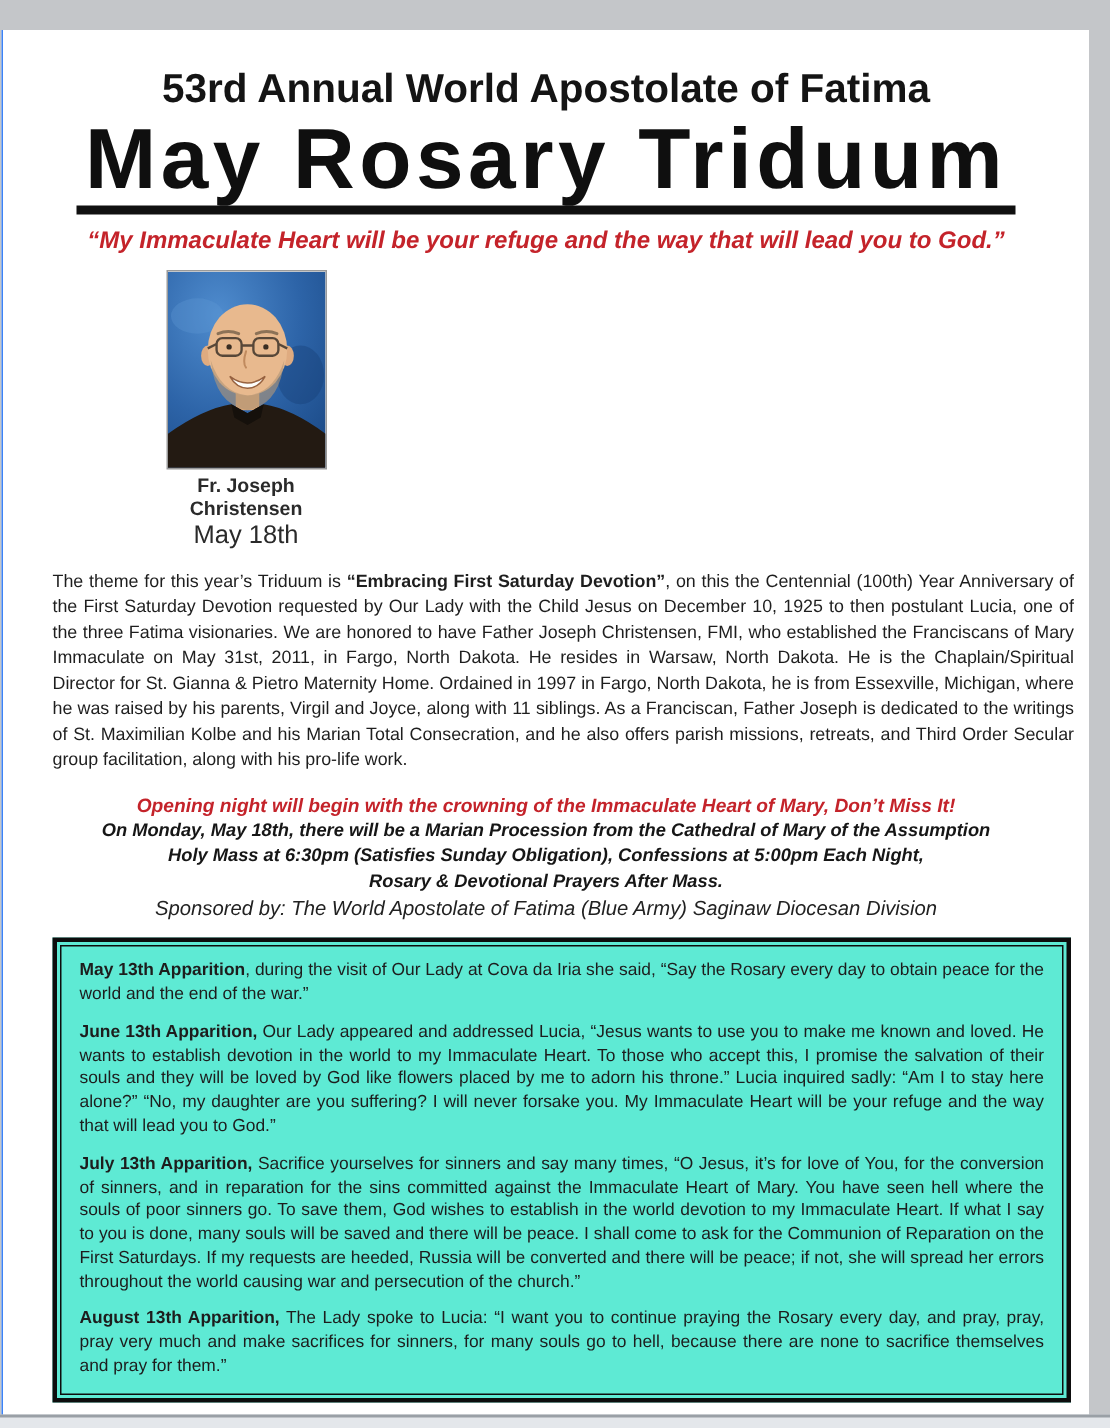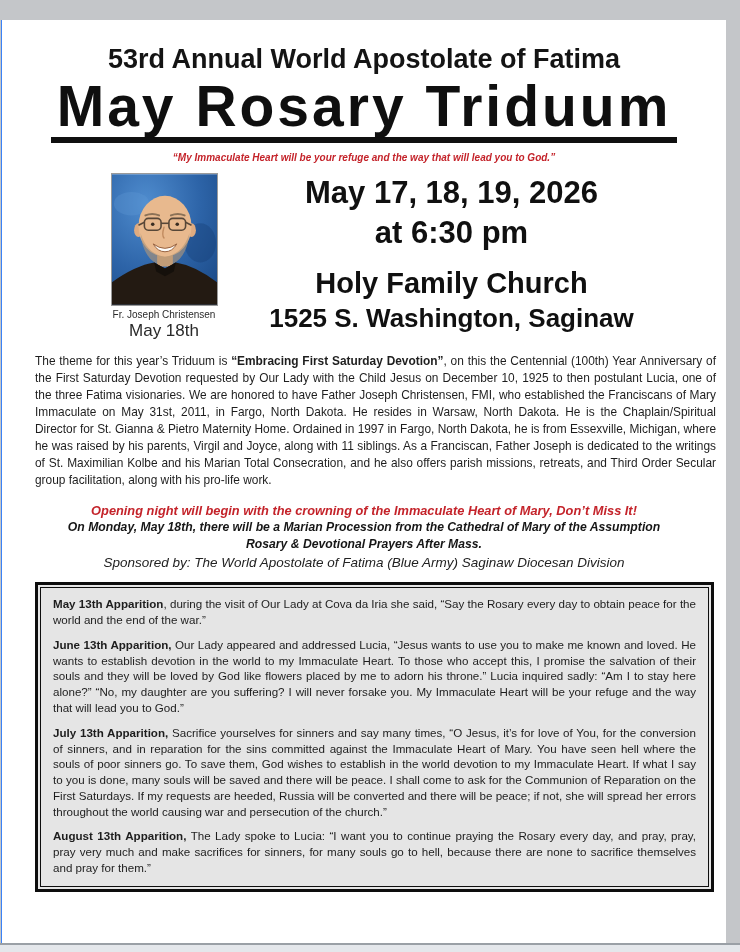--- a/index.html
+++ b/index.html
@@ -20,47 +20,47 @@
   }
   
   .subtitle { margin-top:24px; text-align:center; font-size:27px; font-weight:bold; color:#141414; }
   .title-wrap { text-align:center; margin-top:2px; }
   .main-title {
     display:inline-block; font-size:57px; font-weight:bold; letter-spacing:3px;
     line-height:1.02; color:#0f0f0f;
     border-bottom:6px solid #101010; padding:0 6px 2px 6px;
   }
   .quote {
-    margin-top:9px; text-align:center; font-size:10px; font-weight:bold; font-style:italic;
+    margin-top:9px; text-align:center; font-size:16px; font-weight:bold; font-style:italic;
     color:#c4232a;
   }
   
   .info-row { display:flex; margin-top:10px; }
   .photo-block { flex:none; width:130px; margin-left:97px; text-align:center; }
   .photo { width:107px; height:133px; margin:0 auto; border:1px solid #9a9a9a; display:block; }
-  .caption1 { font-size:10px; margin-top:3px; color:#2a2a2a; }
+  .caption1 { font-size:13px; margin-top:3px; color:#2a2a2a;font-weight:bold; }
   .caption2 { font-size:17px; margin-top:1px; color:#2a2a2a; }
   .event-block { flex:1; text-align:center; padding-right:52px; color:#101010; }
   .ev-dates   { font-size:31px; font-weight:bold; line-height:1.28; }
   .ev-time    { font-size:31px; font-weight:bold; line-height:1.28; }
   .ev-venue   { font-size:29px; font-weight:bold; margin-top:13px; line-height:1.25; }
   .ev-address { font-size:26px; font-weight:bold; line-height:1.3; }
   
   .intro {
     margin:12px 10px 0 33px; font-size:11.9px; line-height:17px;
     text-align:justify; color:#1e1e1e;
   }
   .intro strong { font-weight:bold; }
   
   .announce { margin-top:13px; text-align:center; }
   .announce .highlight { color:#c4232a; font-weight:bold; font-style:italic; font-size:12.8px; line-height:17px; }
   .announce .line { font-weight:bold; font-style:italic; font-size:12.2px; line-height:17px; color:#161616; }
   .announce .sponsor { font-style:italic; font-size:13.5px; line-height:19px; color:#222; }
   
-  .appar-outer { margin:10px 12px 0 33px; border:3px solid #0d0d0d; background:#e5e5e5; }
+  .appar-outer { margin:10px 12px 0 33px; border:3px solid #0d0d0d; background:#5eead4; }
   .appar-inner { border:1px solid #0d0d0d; margin:2px; padding:8px 12px 10px 12px; }
   .appar { font-size:11.6px; line-height:15.8px; text-align:justify; color:#1d1d1d; margin-bottom:9px; }
   .appar:last-child { margin-bottom:0; }
   .appar strong { font-weight:bold; }
   .appar.red { color:#c4232a; font-weight:bold; font-style:italic; }
 </style>
 </head>
 <body>
 
 <div class="scan-frame">
@@ -104,33 +104,28 @@
           <path d="M42,71 q12,9 24,0 q-4.5,8 -12,8 q-7.5,0 -12,-8 Z" fill="#fdfdfb" stroke="#96613f" stroke-width="1"></path>
           <path d="M0,133 L0,110 Q24,93 43,90 L54,96 L65,90 Q84,93 107,110 L107,133 Z" fill="#231a12"></path>
           <path d="M43,90 L54,96 L65,90 L63,99 L54,104 L45,99 Z" fill="#15100b"></path>
         </svg>
         <figcaption>
           <div class="caption1">Fr. Joseph Christensen</div>
           <div class="caption2">May 18th</div>
         </figcaption>
       </figure>
 
-      <div class="event-block">
-        <div class="ev-dates">May 17, 18, 19, 2026</div>
-        <div class="ev-time">at 6:30 pm</div>
-        <div class="ev-venue">Holy Family Church</div>
-        <div class="ev-address">1525 S. Washington, Saginaw</div>
-      </div>
     </div>
 
     <p class="intro"><span>The theme for this year’s Triduum is </span><strong>“Embracing First Saturday Devotion”</strong><span>, on this the Centennial (100th) Year Anniversary of the First Saturday Devotion requested by Our Lady with the Child Jesus on December 10, 1925 to then postulant Lucia, one of the three Fatima visionaries. We are honored to have Father Joseph Christensen, FMI, who established the Franciscans of Mary Immaculate on May 31st, 2011, in Fargo, North Dakota. He resides in Warsaw, North Dakota. He is the Chaplain/Spiritual Director for St. Gianna &amp; Pietro Maternity Home. Ordained in 1997 in Fargo, North Dakota, he is from Essexville, Michigan, where he was raised by his parents, Virgil and Joyce, along with 11 siblings. As a Franciscan, Father Joseph is dedicated to the writings of St. Maximilian Kolbe and his Marian Total Consecration, and he also offers parish missions, retreats, and Third Order Secular group facilitation, along with his pro-life work.</span></p>
 
     <div class="announce">
       <div class="highlight">Opening night will begin with the crowning of the Immaculate Heart of Mary, Don’t Miss It!</div>
       <div class="line">On Monday, May 18th, there will be a Marian Procession from the Cathedral of Mary of the Assumption</div>
+      <div class="line">Holy Mass at 6:30pm (Satisfies Sunday Obligation), Confessions at 5:00pm Each Night,</div>
       <div class="line">Rosary &amp; Devotional Prayers After Mass.</div>
       <div class="sponsor">Sponsored by: The World Apostolate of Fatima (Blue Army) Saginaw Diocesan Division</div>
     </div>
 
     <div class="appar-outer">
       <div class="appar-inner">
         <p class="appar"><strong>May 13th Apparition</strong><span>, during the visit of Our Lady at Cova da Iria she said, “Say the Rosary every day to obtain peace for the world and the end of the war.”</span></p>
         <p class="appar"><strong>June 13th Apparition,</strong><span> Our Lady appeared and addressed Lucia, “Jesus wants to use you to make me known and loved. He wants to establish devotion in the world to my Immaculate Heart. To those who accept this, I promise the salvation of their souls and they will be loved by God like flowers placed by me to adorn his throne.” Lucia inquired sadly: “Am I to stay here alone?” “No, my daughter are you suffering? I will never forsake you. My Immaculate Heart will be your refuge and the way that will lead you to God.”</span></p>
         <p class="appar"><strong>July 13th Apparition,</strong><span> Sacrifice yourselves for sinners and say many times, “O Jesus, it’s for love of You, for the conversion of sinners, and in reparation for the sins committed against the Immaculate Heart of Mary. You have seen hell where the souls of poor sinners go. To save them, God wishes to establish in the world devotion to my Immaculate Heart. If what I say to you is done, many souls will be saved and there will be peace. I shall come to ask for the Communion of Reparation on the First Saturdays. If my requests are heeded, Russia will be converted and there will be peace; if not, she will spread her errors throughout the world causing war and persecution of the church.”</span></p>
         <p class="appar"><strong>August 13th Apparition,</strong><span> The Lady spoke to Lucia: “I want you to continue praying the Rosary every day, and pray, pray, pray very much and make sacrifices for sinners, for many souls go to hell, because there are none to sacrifice themselves and pray for them.”</span></p>

